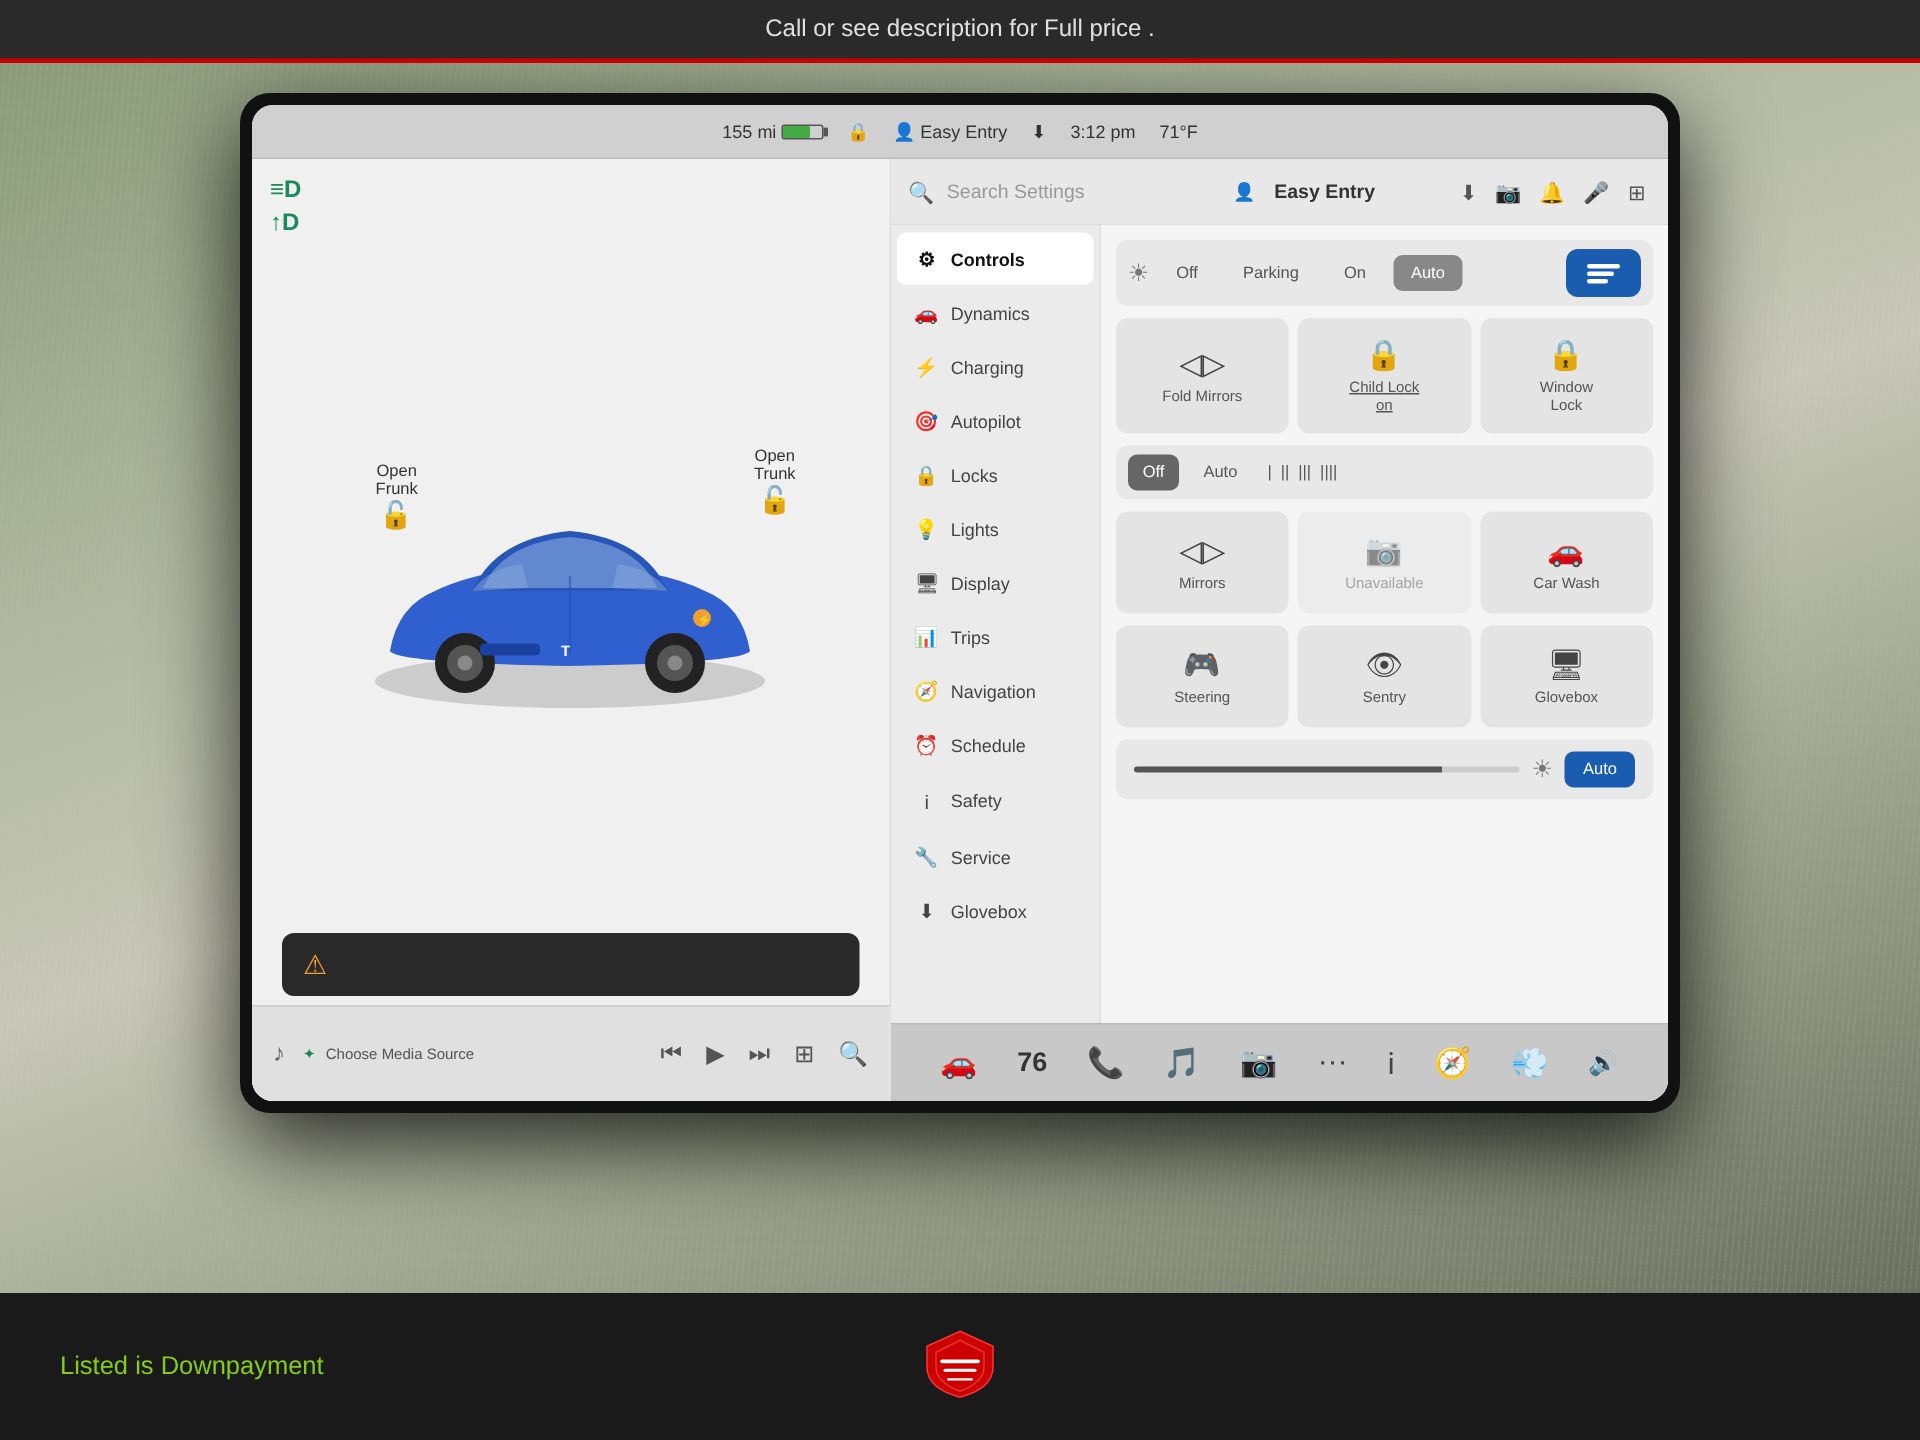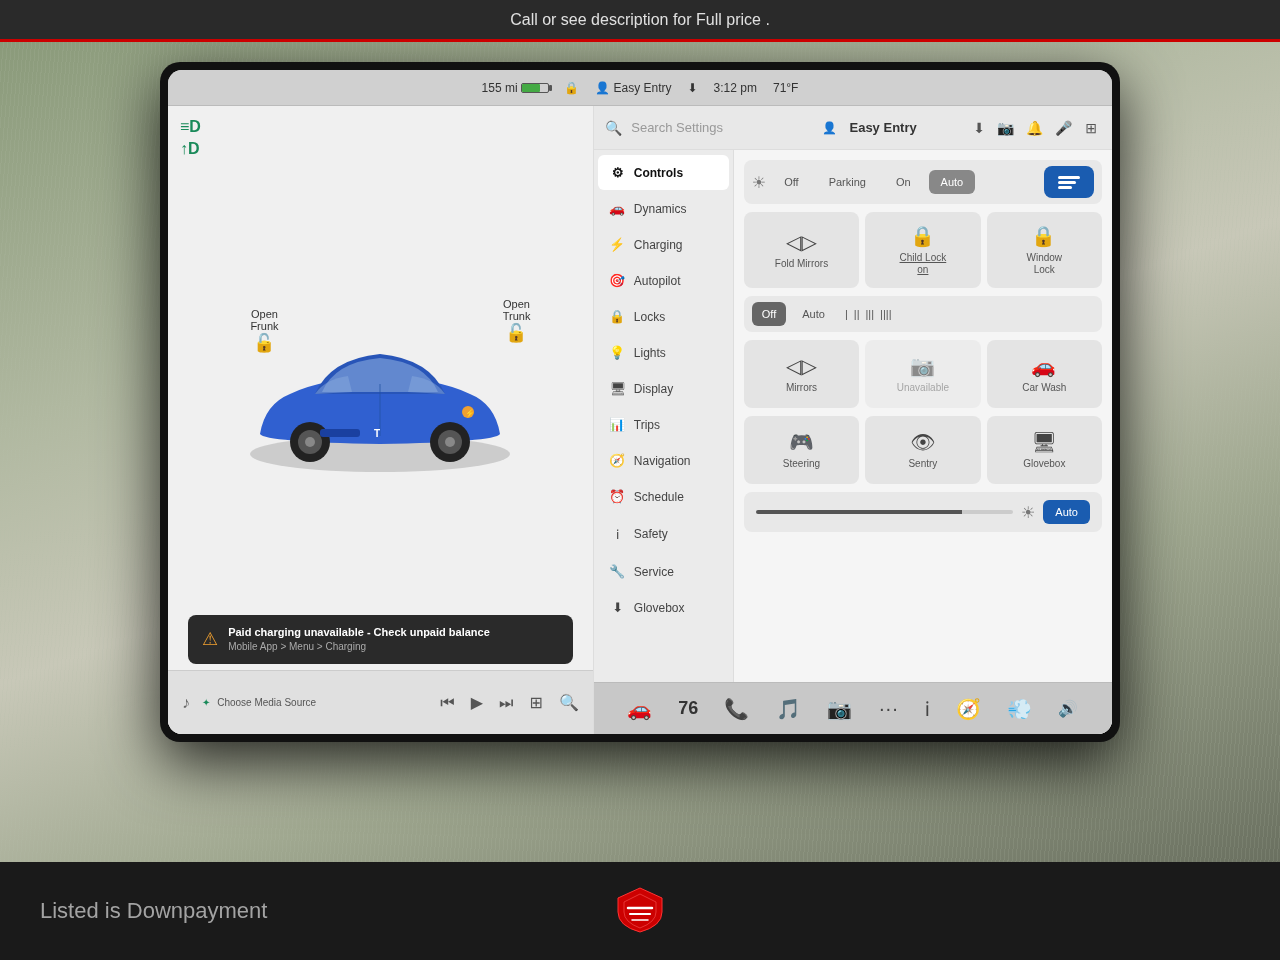--- a/index.html
+++ b/index.html
@@ -409,22 +409,22 @@
       width: 100%;
       height: 98px;
       background: #1a1a1a;
       display: flex;
       align-items: center;
       justify-content: space-between;
       padding: 0 40px;
       position: relative;
     }
     .bottom-left-text {
-      color: #a3a3a3;
-      font-size: 22px;
+      color: #84cc16;
+      font-size: 17px;
       font-weight: 400;
     }
     .bottom-right-text {
       color: #e0e0e0;
       font-size: 26px;
       font-weight: 700;
     }
     .center-logo {
       position: absolute;
       left: 50%;
@@ -522,24 +522,20 @@
                 <rect x="80" y="105" width="40" height="8" rx="3" fill="#1a40a0"></rect>
 
                 <text x="134" y="113" fill="#fff" font-size="10" font-weight="bold">T</text>
               </svg>
 
             </div>
           </div>
 
           <div class="warning-banner">
             <span class="warning-icon">⚠</span>
-            <div class="warning-text">
-              <div class="main-warn">Paid charging unavailable - Check unpaid balance</div>
-              <div class="sub-warn">Mobile App &gt; Menu &gt; Charging</div>
-            </div>
           </div>
 
           <div class="media-bar">
             <span class="media-icon">♪</span>
             <span class="media-source">
               <span style="color:#1a8a5a; margin-right:4px;">✦</span>
               <span>Choose Media Source</span>
             </span>
             <div class="media-controls">
               <span class="media-ctrl-btn">⏮</span>

